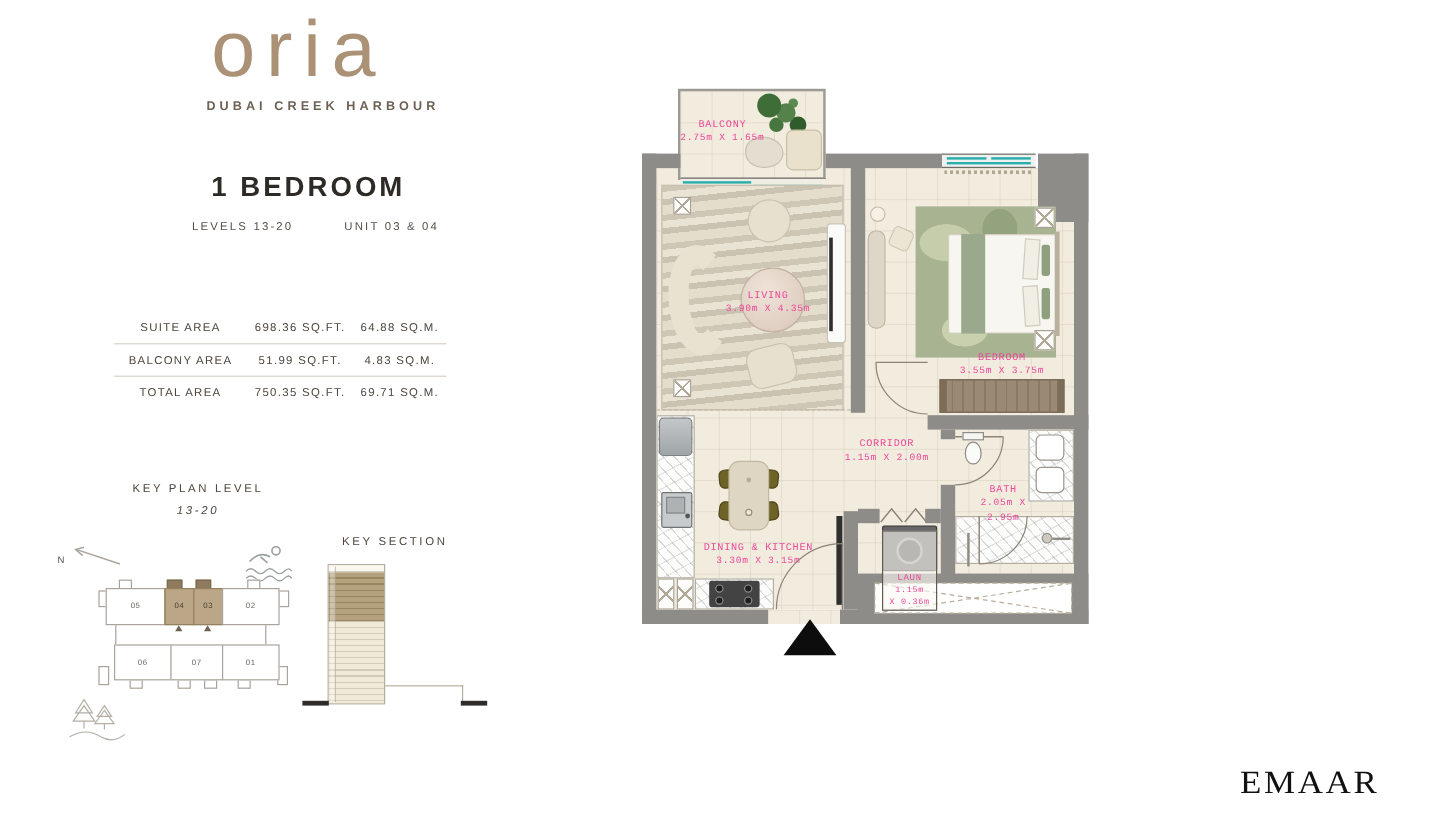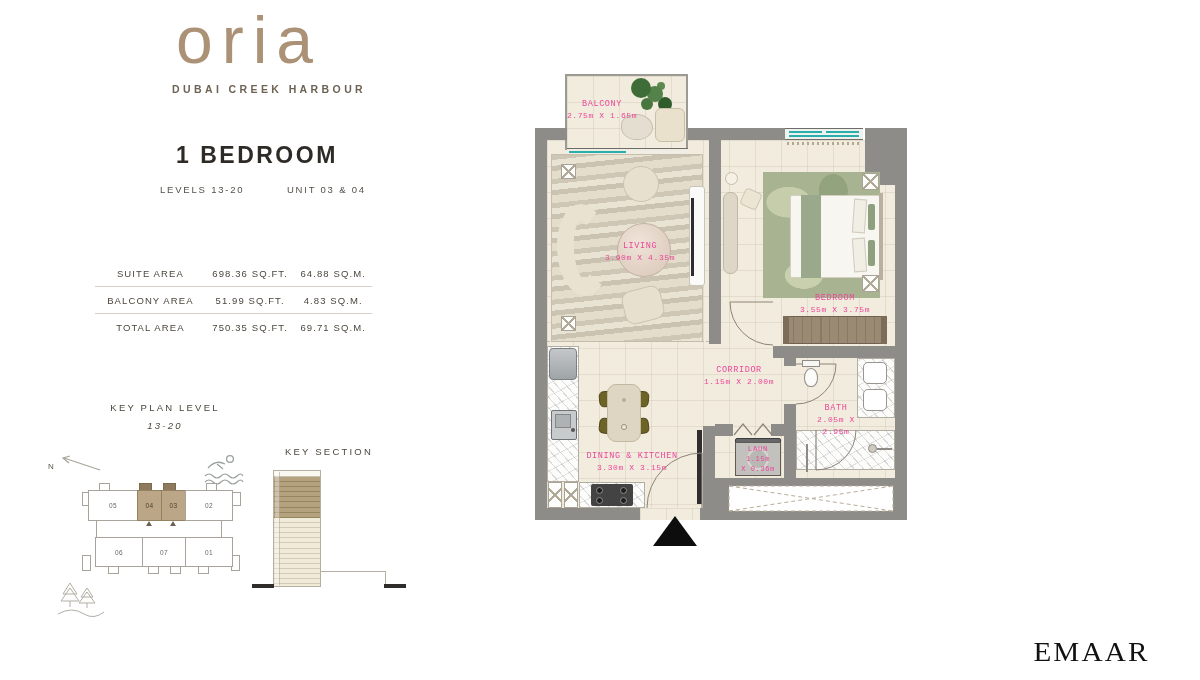--- a/index.html
+++ b/index.html
@@ -306,21 +306,21 @@
       <div class="dm">2.95m</div>
     </div>
 
     <svg class="arc" style="left:198px; top:364px;" width="40" height="14">
       <polyline points="1,13 10,2 19,13" fill="none" stroke="#8d8377" stroke-width="1.2"></polyline>
       <polyline points="21,13 30,2 39,13" fill="none" stroke="#8d8377" stroke-width="1.2"></polyline>
     </svg>
     <div class="abs" style="left:200px; top:380px; width:46px; height:38px; background:#67676a; border:1.5px solid #3c3c3e; border-radius:2px;"></div>
     <div class="abs" style="left:212px; top:390px; width:22px; height:22px; border-radius:50%; border:2px solid #9c9c9a; background:#4c4c4e;"></div>
     <div class="plan-label" style="left:200px; top:384px; width:46px; background:rgba(250,248,242,.62); border:1px solid #5f5a52; line-height:10px; padding:1px 0;">
-      <div class="nm" style="font-size:7.5px;">LAUN</div>
+      <div class="nm" style="font-size:7.5px;margin-top:33px;">LAUN</div>
       <div class="dm" style="font-size:7px;">1.15m</div>
       <div class="dm" style="font-size:7px;">X 0.36m</div>
     </div>
 
     <div class="marble abs" style="left:12px; top:288px; width:32px; height:136px;"></div>
     <div class="abs" style="left:14px; top:290px; width:28px; height:32px; background:linear-gradient(180deg,#c3c7c9,#9fa4a6); border:1px solid #7c8082; border-radius:4px;"></div>
     <div class="abs" style="left:16px; top:352px; width:26px; height:30px; background:#c8cbcc; border:1px solid #6f7375; border-radius:2px;"></div>
     <div class="abs" style="left:20px; top:356px; width:16px; height:14px; background:#aeb2b3; border:1px solid #84888a;"></div>
     <div class="abs" style="left:36px; top:370px; width:4px; height:4px; border-radius:50%; background:#555;"></div>
     <div class="marble abs" style="left:44px; top:424px; width:66px; height:26px;"></div>

